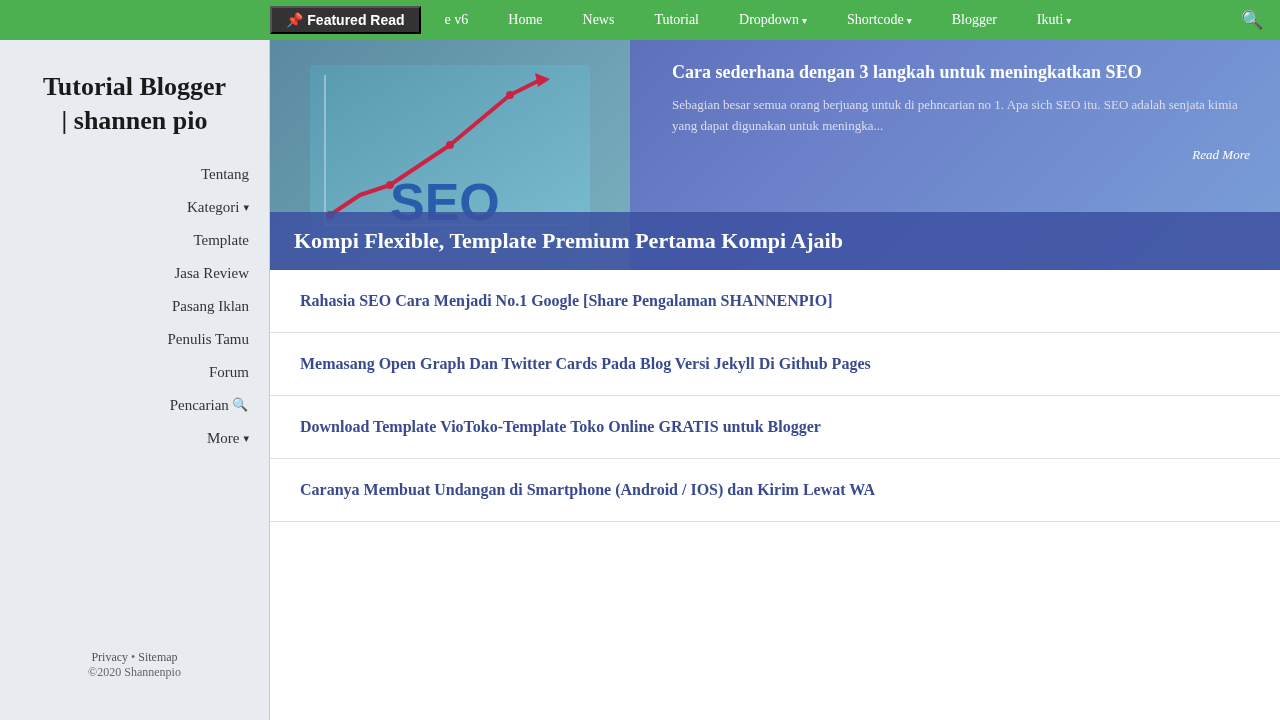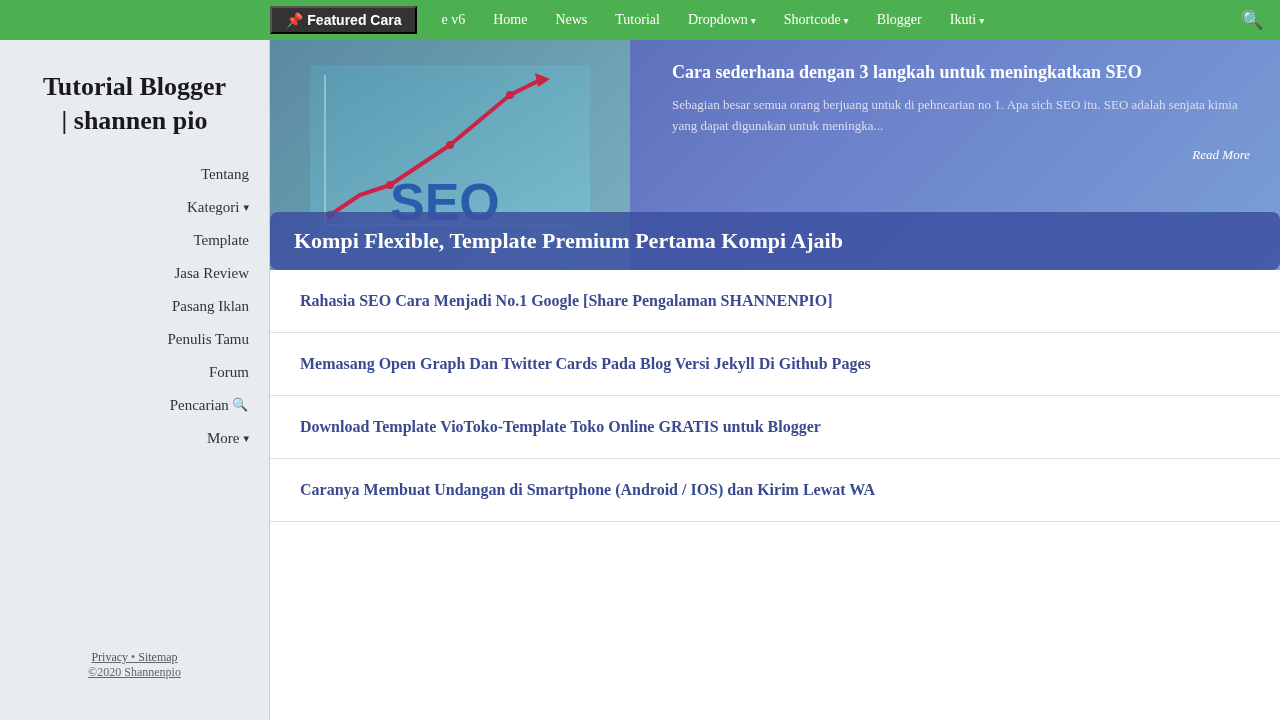--- a/index.html
+++ b/index.html
@@ -24,21 +24,21 @@
       margin-right: 10px;
       display: flex;
       align-items: center;
       gap: 5px;
       cursor: pointer;
       white-space: nowrap;
     }
     .nav-links {
       display: flex;
       align-items: flex-end;
-      gap: 0;
+      gap: 12px;
       height: 100%;
     }
     .nav-link {
       color: #fff;
       text-decoration: none;
       font-size: 14px;
       padding: 0 14px;
       height: 100%;
       display: flex;
       align-items: center;
@@ -100,21 +100,20 @@
       gap: 4px;
     }
     .sidebar-item .arrow { font-size: 11px; }
 
     .sidebar-footer {
       margin-top: auto;
       padding: 20px;
       text-align: center;
       font-size: 12px;
       color: #666;
-      text-decoration: underline;
     }
     .sidebar-footer a { color: #555; text-decoration: none; }
 
     
     .main-content {
       flex: 1;
       background: #fff;
       overflow-y: auto;
     }
 
@@ -171,21 +170,20 @@
     .featured-overlay-title {
       position: absolute;
       bottom: 0;
       left: 0;
       right: 0;
       background: rgba(60, 80, 160, 0.85);
       color: #fff;
       font-size: 22px;
       font-weight: bold;
       padding: 16px 24px;
-      border-radius: 8px;
     }
 
     
     .post-list {
       background: #14532d;
     }
     .post-item {
       background: #fff;
       border-bottom: 1px solid #e0e0e0;
       padding: 22px 30px;
@@ -195,21 +193,21 @@
       color: #3a4a90;
       font-size: 16px;
       font-weight: bold;
       font-family: 'Georgia', serif;
     }
   </style>
 </head>
 <body>
 
 <nav class="top-nav">
-  <button class="featured-post-btn">📌 Featured Cara</button>
+  <button class="featured-post-btn">📌 Featured Read</button>
   <div class="nav-links">
     <span class="nav-link">e v6</span>
     <span class="nav-link">Home</span>
     <span class="nav-link">News</span>
     <span class="nav-link">Tutorial</span>
     <span class="nav-link">Dropdown <span class="arrow">▾</span></span>
     <span class="nav-link">Shortcode <span class="arrow">▾</span></span>
     <span class="nav-link">Blogger</span>
     <span class="nav-link">Ikuti <span class="arrow">▾</span></span>
   </div>

